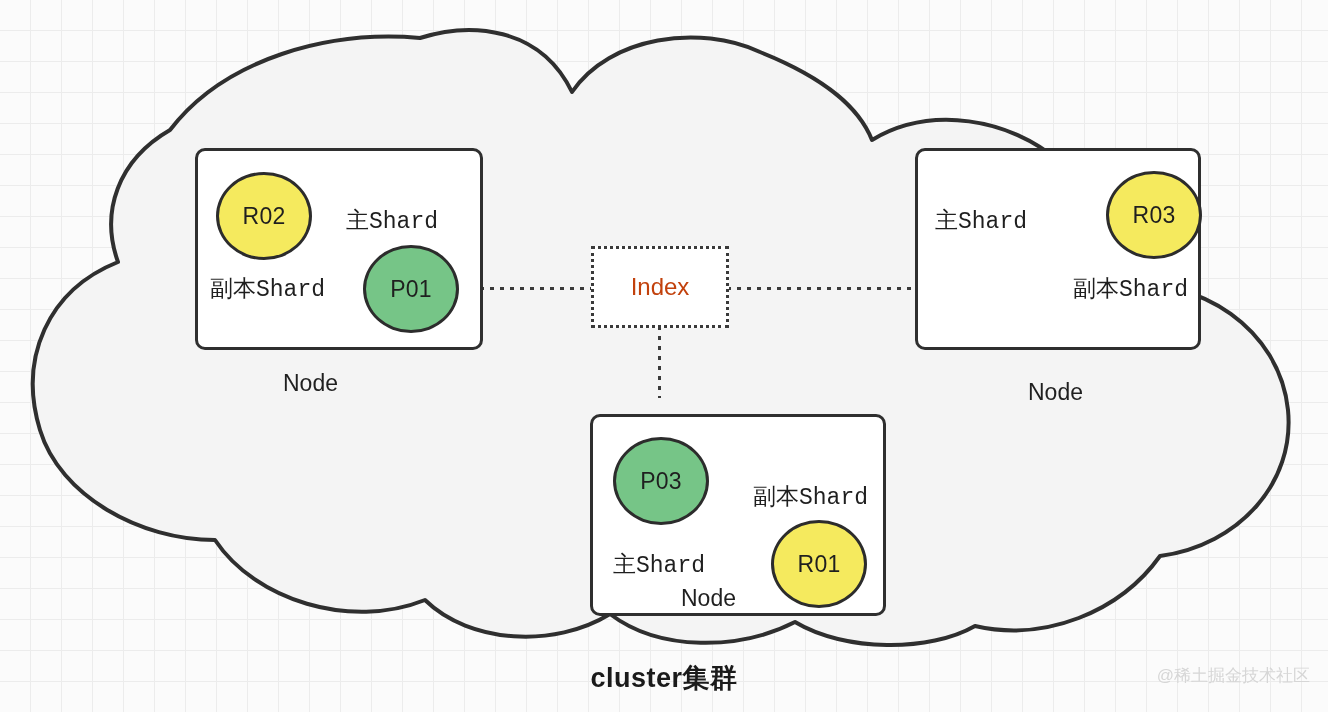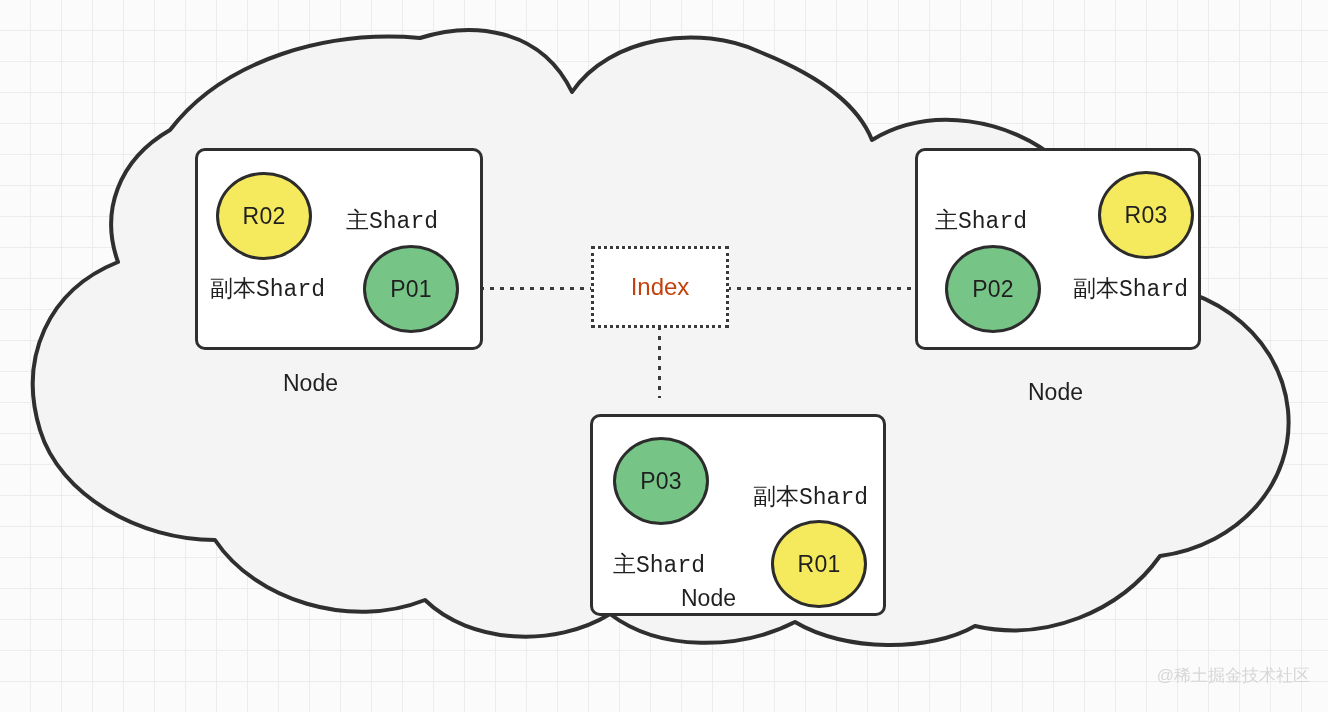--- a/index.html
+++ b/index.html
@@ -170,25 +170,23 @@
     <div class="label" style="left:20px; top:132px;">主Shard</div>
     <div class="label" style="left:160px; top:64px;">副本Shard</div>
     <div class="shard replica" style="left:178px; top:103px; width:96px; height:88px;">
       <span>R01</span>
     </div>
   </div>
   <div class="node-caption" style="left:681px; top:585px;">Node</div>
 
   <div class="node-box" style="left:915px; top:148px; width:286px; height:202px;">
     <div class="label" style="left:17px; top:54px;">主Shard</div>
-    <div class="shard primary" style="left:27px; top:94px; width:96px; height:88px;">
-      <span>P02</span>
-    </div>
-    <div class="shard replica" style="left:180px; top:20px; width:96px; height:88px;text-align:right;">
+    <div class="shard replica" style="left:188px; top:20px; width:96px; height:88px;text-align:right;">
       <span>R03</span>
     </div>
     <div class="label" style="left:155px; top:122px;">副本Shard</div>
   </div>
   <div class="node-caption" style="left:1028px; top:379px;">Node</div>
 
+  <div id="diagram-title">cluster集群</div>
   <div id="watermark">@稀土掘金技术社区</div>
 
 </div>
 
 </body></html>

